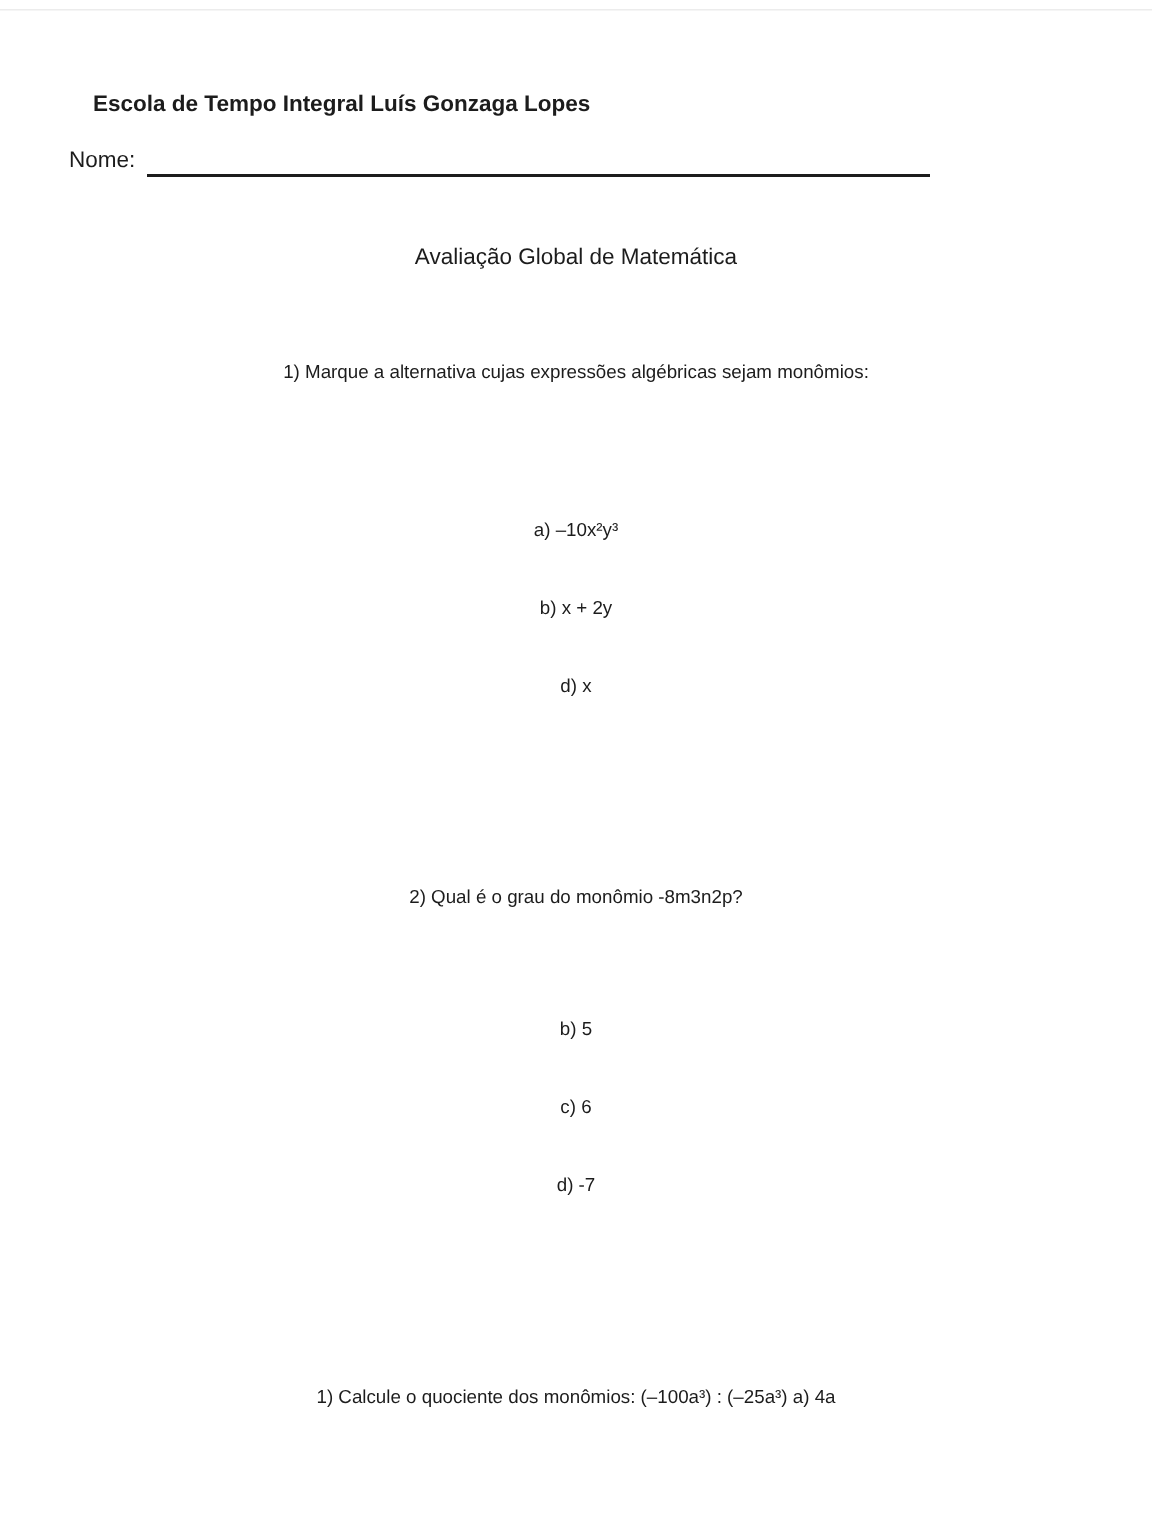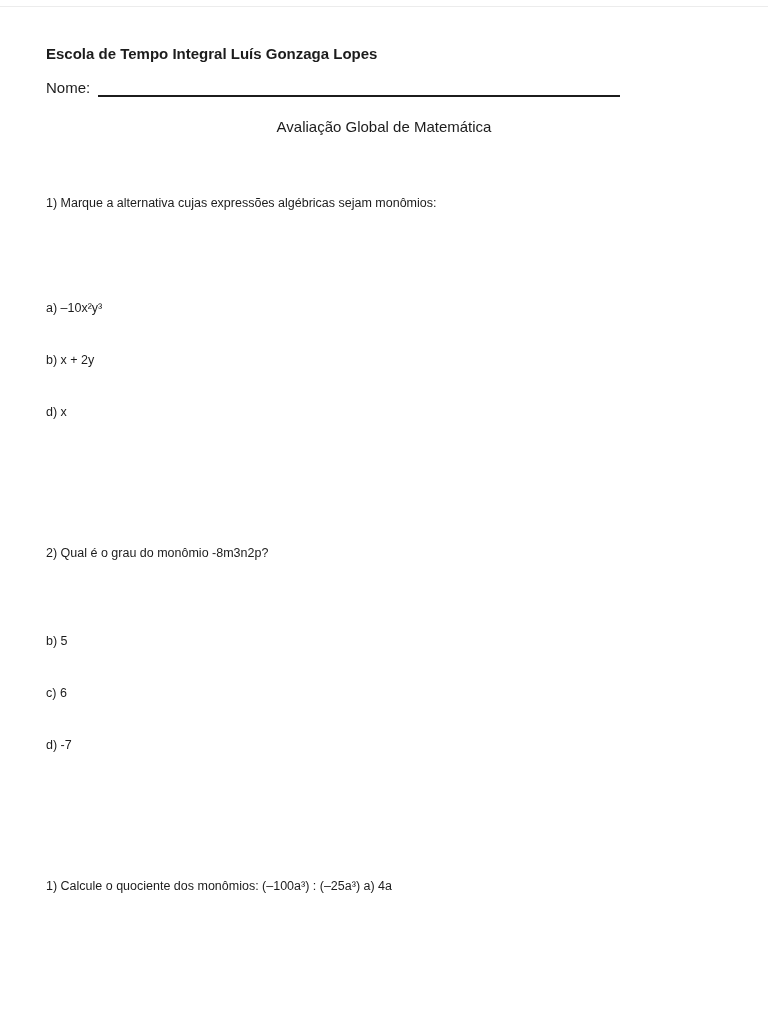--- a/index.html
+++ b/index.html
@@ -23,56 +23,57 @@
     border-top: 1px solid #ececec;
   }
   .sheet {
     padding: 44px 46px 0 46px;
     box-sizing: border-box;
   }
   .school-name {
     font-size: 15px;
     font-weight: 700;
     line-height: 20px;
-    margin: 0;
+    margin: 16px;
   }
   .name-line {
     margin-top: 13px;
     font-size: 15px;
     line-height: 22px;
     display: flex;
-    align-items: center;
+    align-items: flex-end;
   }
   .name-underline {
     display: inline-block;
     width: 522px;
     margin-left: 8px;
     border-bottom: 2px solid #1c1c1c;
     height: 16px;
   }
   .doc-title {
-    margin-top: 18px;
+    margin-top: 44px;
     text-align: center;
     font-size: 15px;
     font-weight: 400;
     line-height: 20px;
   }
   .question {
     white-space: pre-wrap;
   }
   .question .prompt {
     margin: 0;
   }
   .question .option {
     margin: 0;
   }
   .q-small .prompt,
   .q-small .option {
     font-size: 12.5px;
     line-height: 16px;
+    text-align: center;
   }
   .q1 { margin-top: 22px; }
   .q1 .options { margin-top: 17px; }
   .q2 { margin-top: 17px; }
   .q3 { margin-top: 17px; }
 </style>
 </head>
 <body>
 
 <div class="page-edge"></div>

